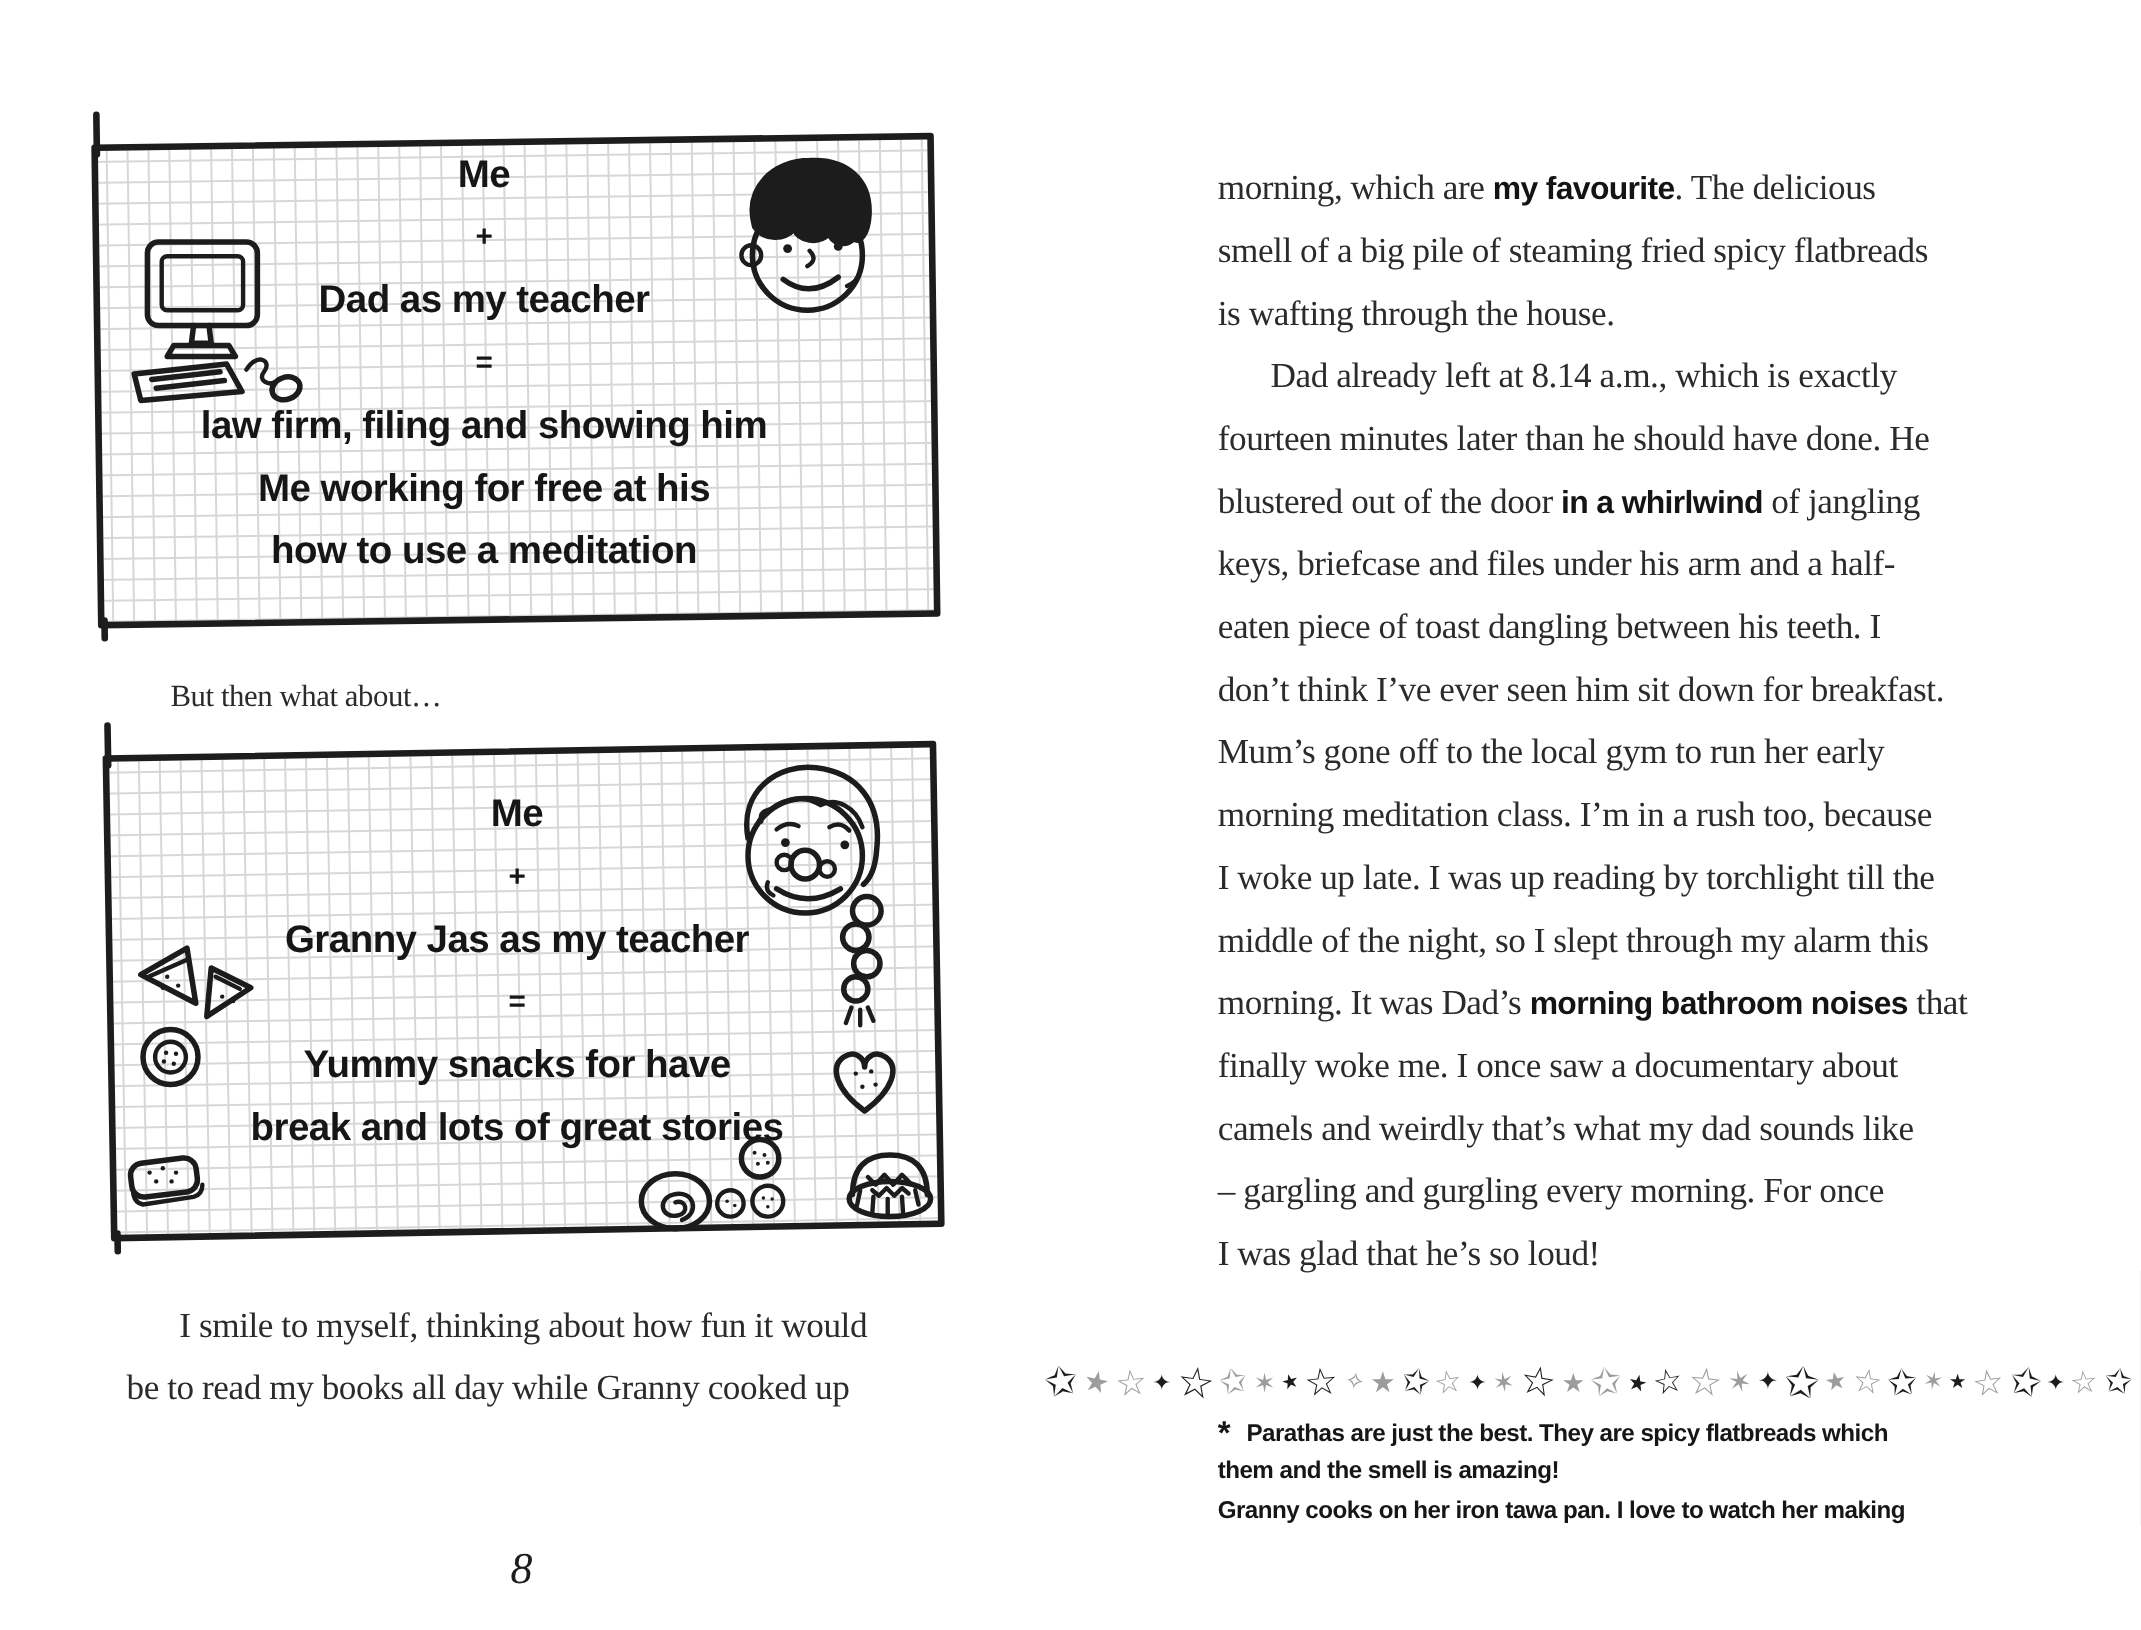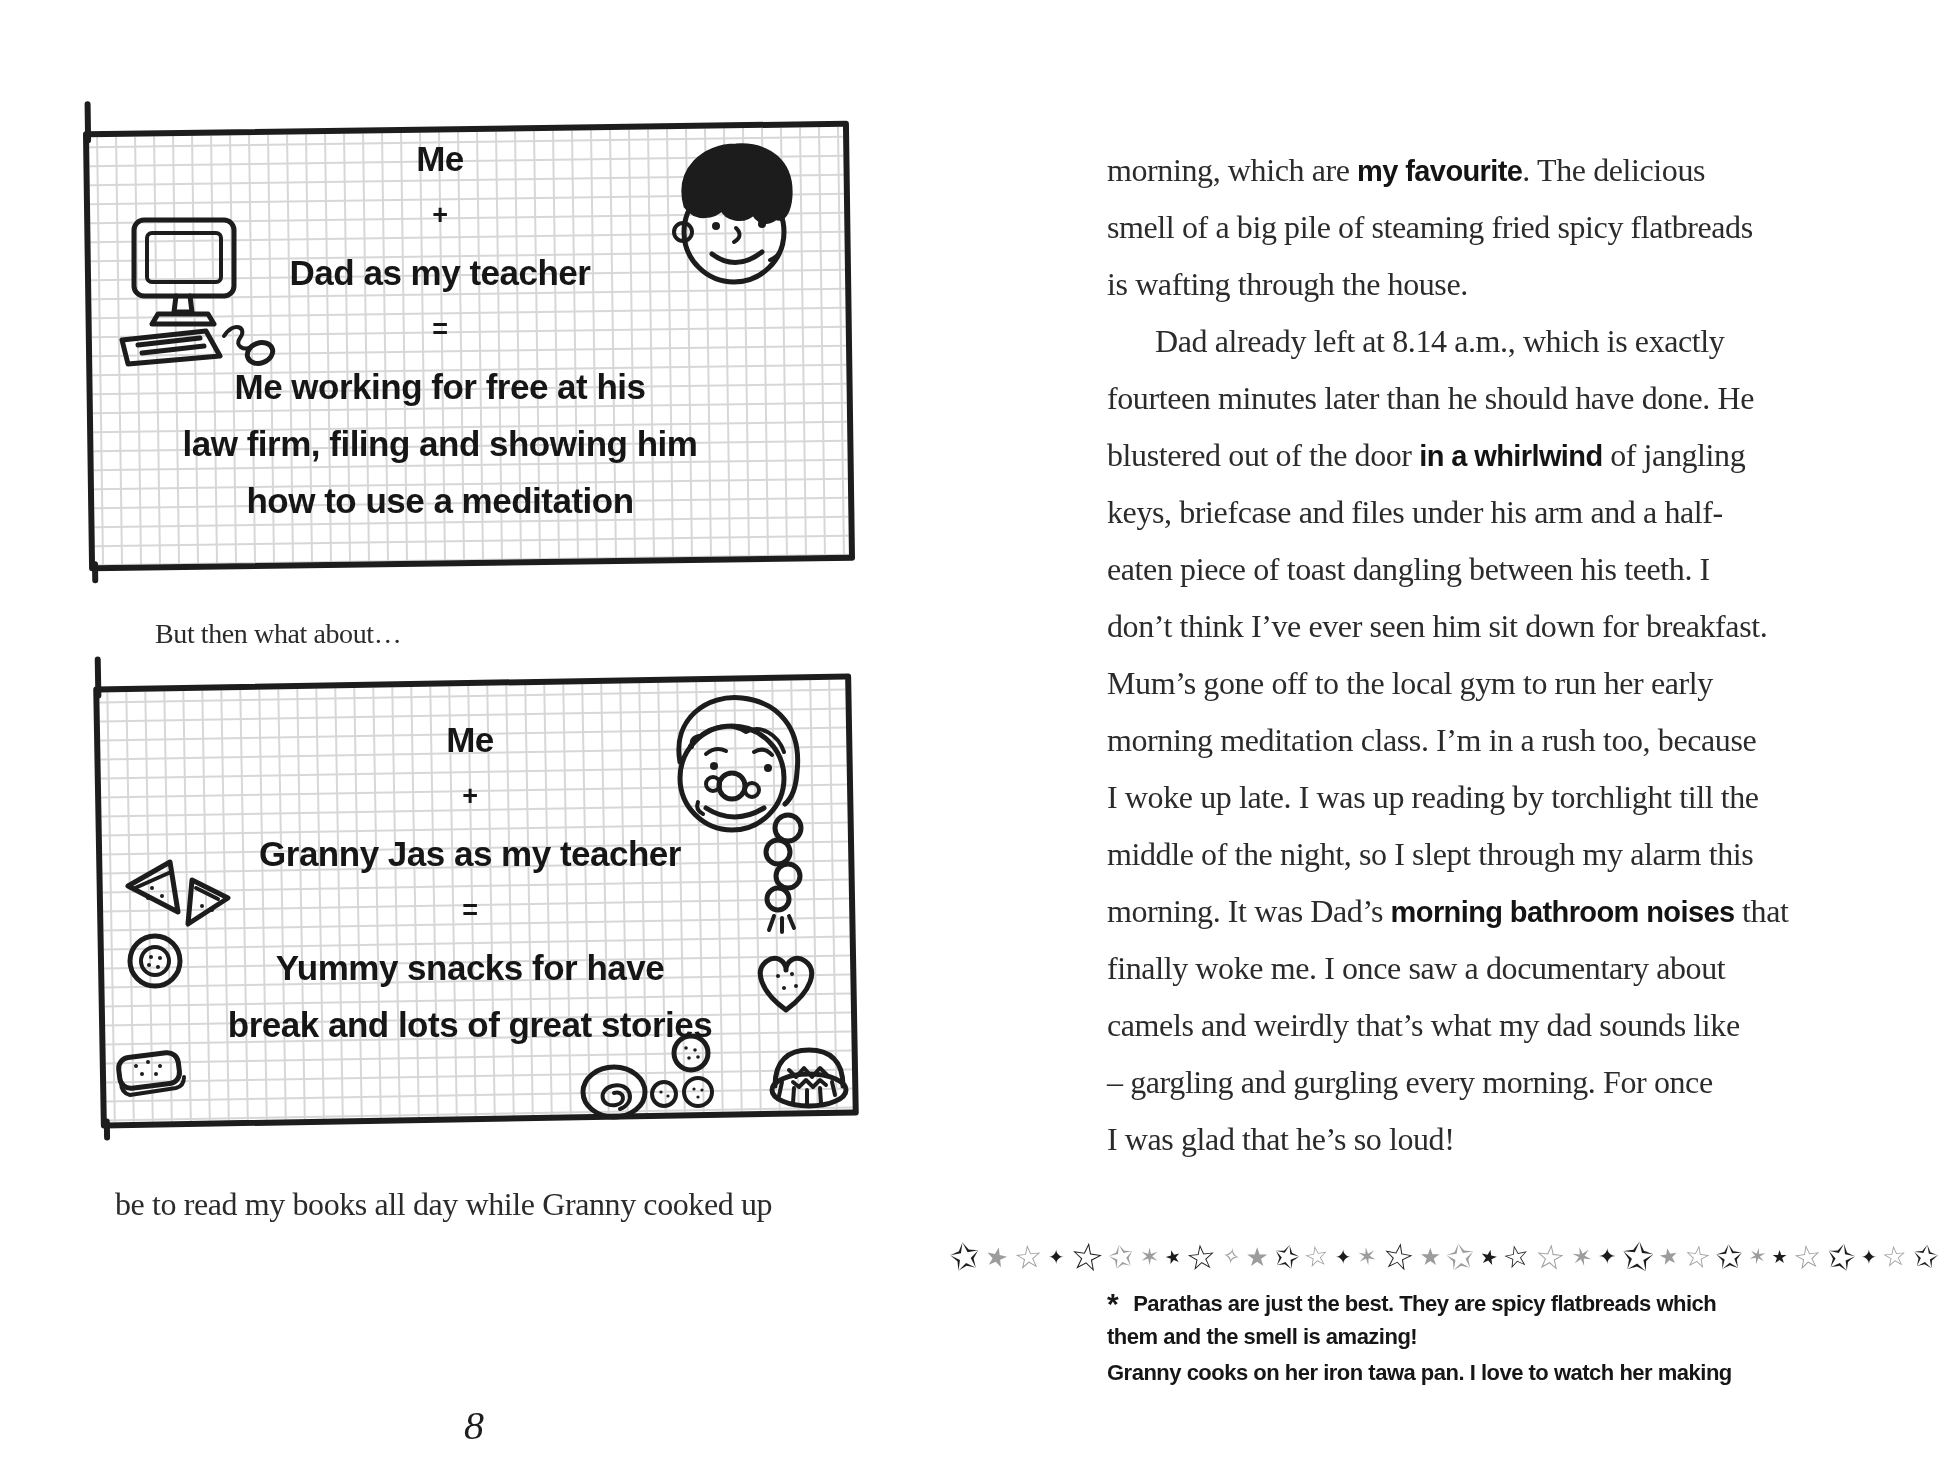--- a/index.html
+++ b/index.html
@@ -76,22 +76,22 @@
         <path d="M48 116 Q72 134 98 114"></path>
         <path d="M106 122 q10 -4 12 -14" stroke-width="4"></path>
       </svg>
     </div>
 
     <div class="ptxt" style="left:9px;top:4px;width:690px;">
         <div class="pline">Me</div>
         <div class="pline op">+</div>
         <div class="pline">Dad as my teacher</div>
         <div class="pline op">=</div>
+        <div class="pline">law firm, filing and showing him</div>
         <div class="pline">Me working for free at his</div>
-        <div class="pline">law firm, filing and showing him</div>
         <div class="pline">how to use a meditation</div>
       </div>
   </div>
 
   <div class="between">But then what about…</div>
 
   <div class="panel panel2" style="left:97px;top:680px;width:758px;height:442px;">
     <div class="frame"></div>
 
     <div class="doodle" style="left:21px;top:168px;">
@@ -202,20 +202,21 @@
         <div class="pline">Me</div>
         <div class="pline op">+</div>
         <div class="pline">Granny Jas as my teacher</div>
         <div class="pline op">=</div>
         <div class="pline">Yummy snacks for have</div>
         <div class="pline">break and lots of great stories</div>
       </div>
   </div>
 
   <div class="closing">
+    <div class="bline indent">I smile to myself, thinking about how fun it would</div>
     <div class="bline">be to read my books all day while Granny cooked up</div>
   </div>
 
   <div class="pageno">8</div>
 
   <div class="bodycol">
       <div class="bline"><span>morning, which are </span><span class="chunk">my favourite</span><span>. The delicious</span></div>
       <div class="bline"><span>smell of a big pile of steaming fried spicy flatbreads</span></div>
       <div class="bline"><span>is wafting through the house.</span></div>
       <div class="bline indent"><span>Dad already left at 8.14 a.m., which is exactly</span></div>

